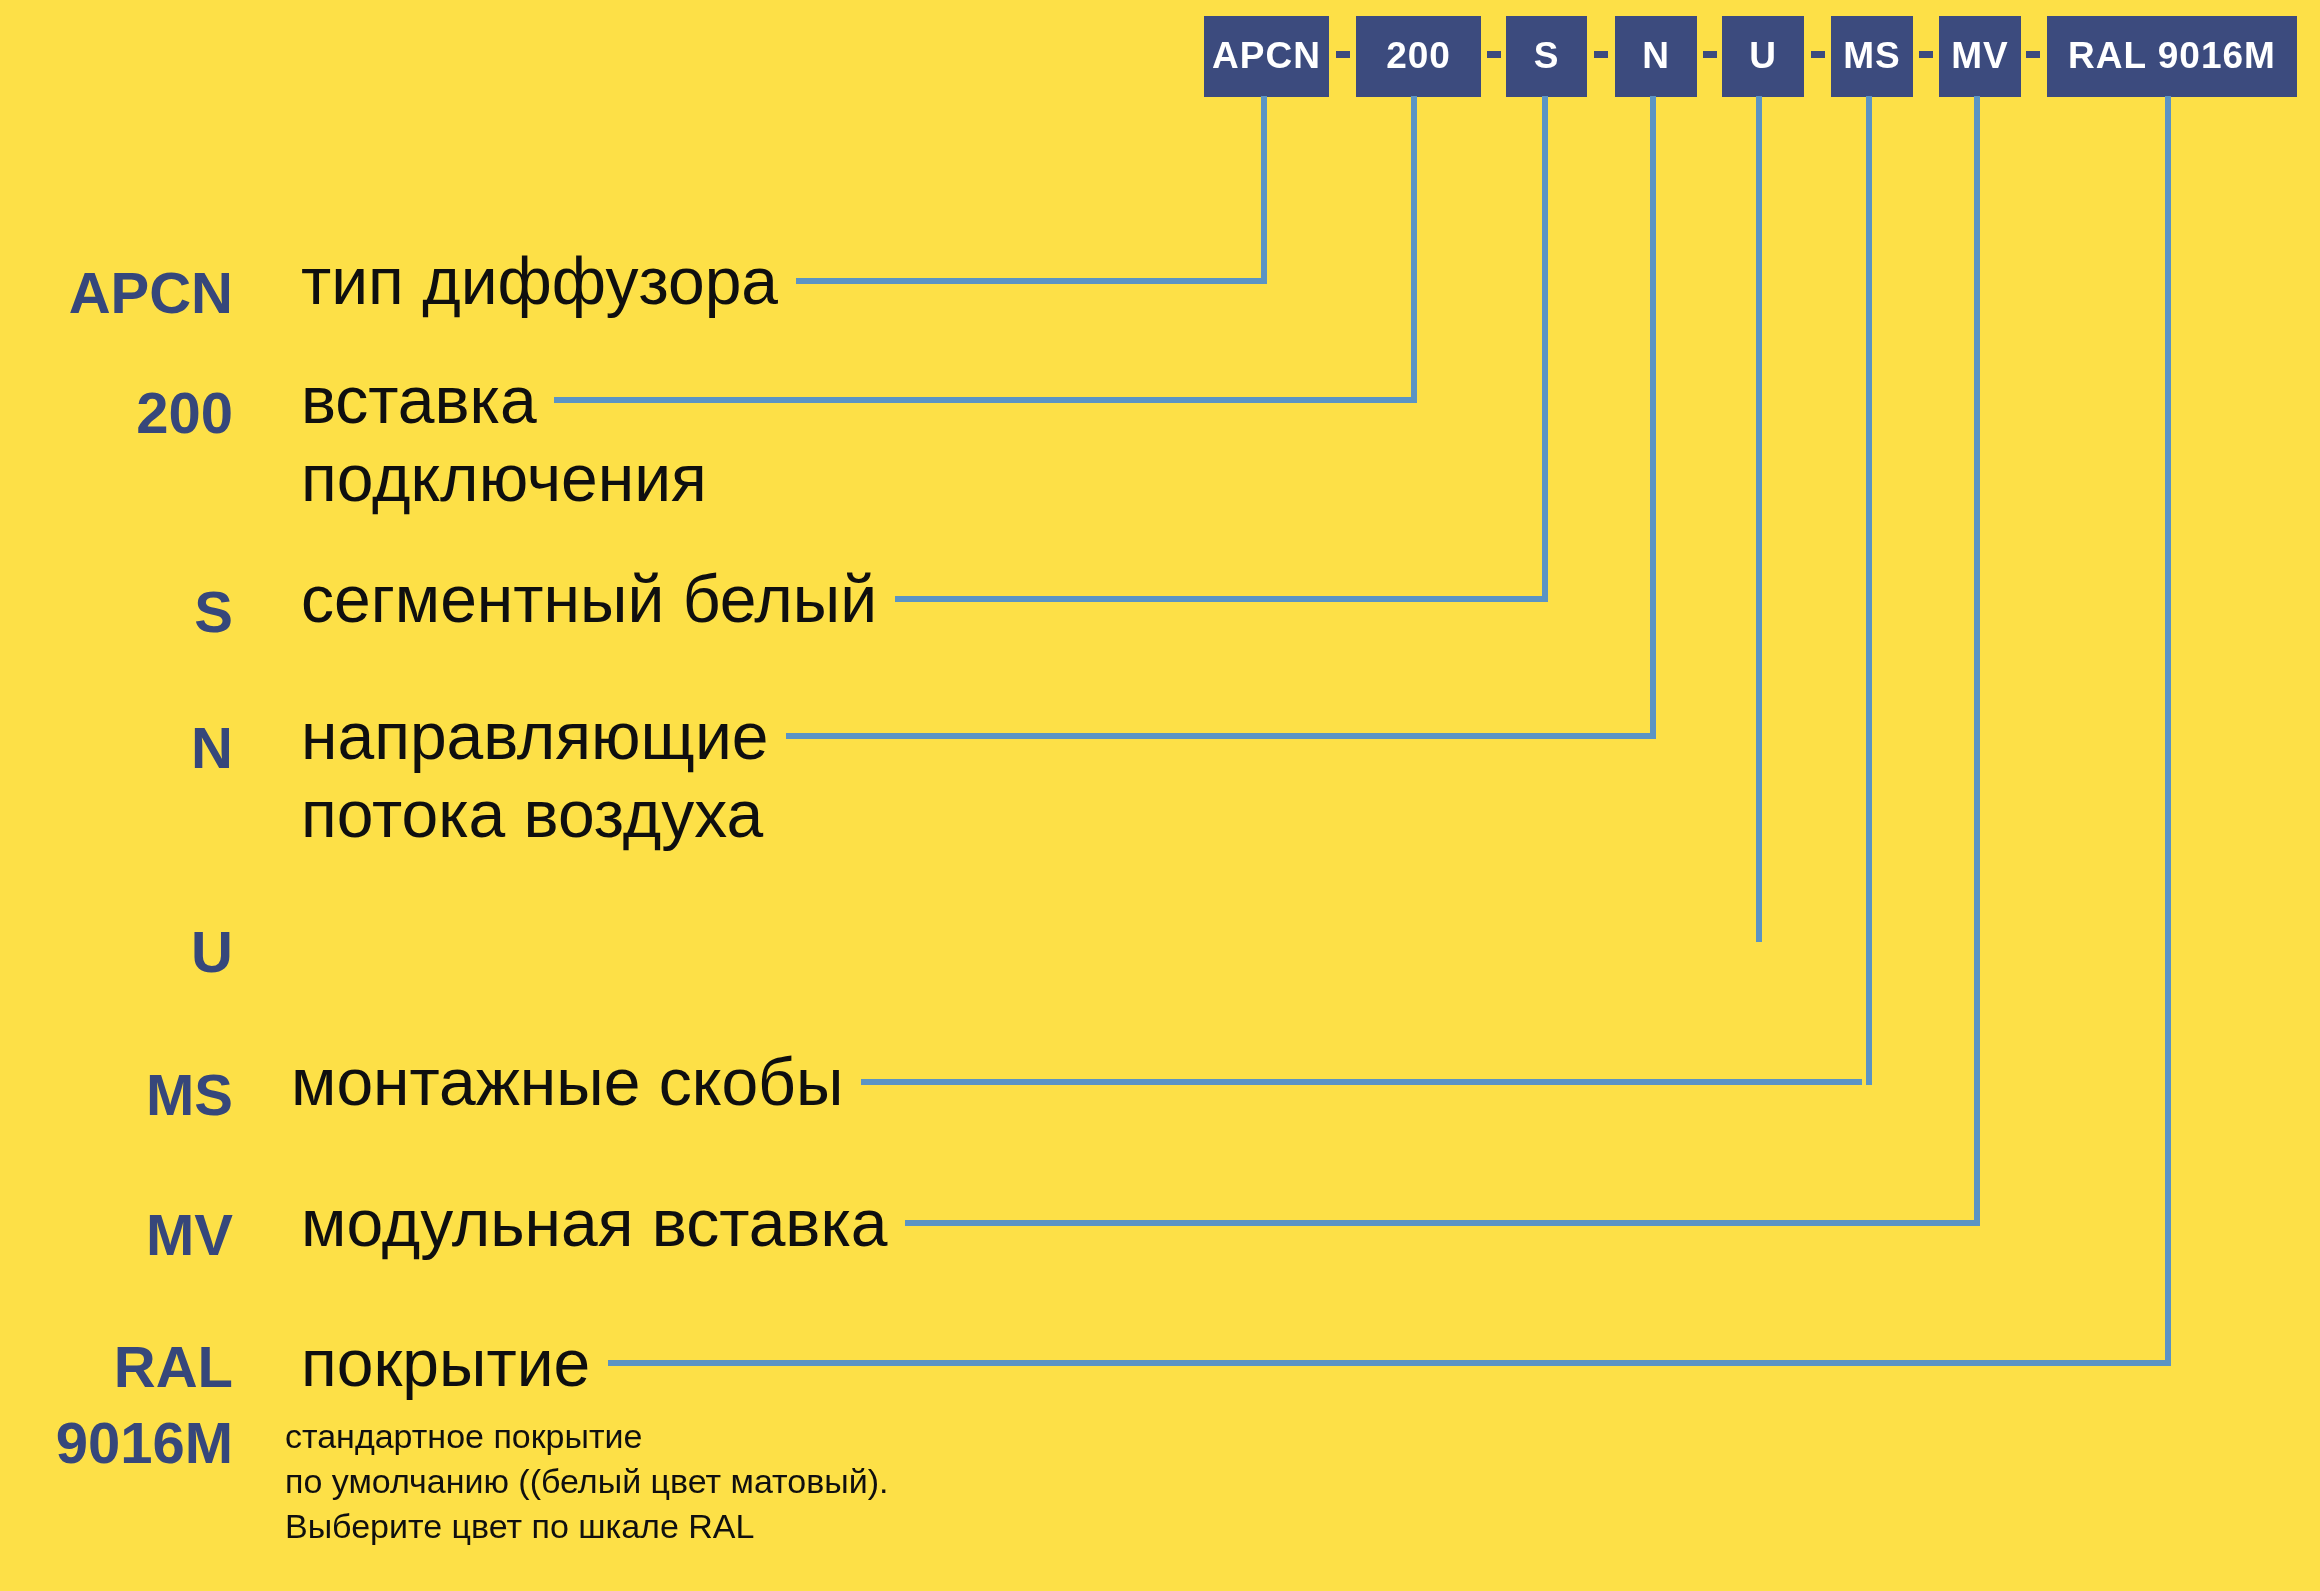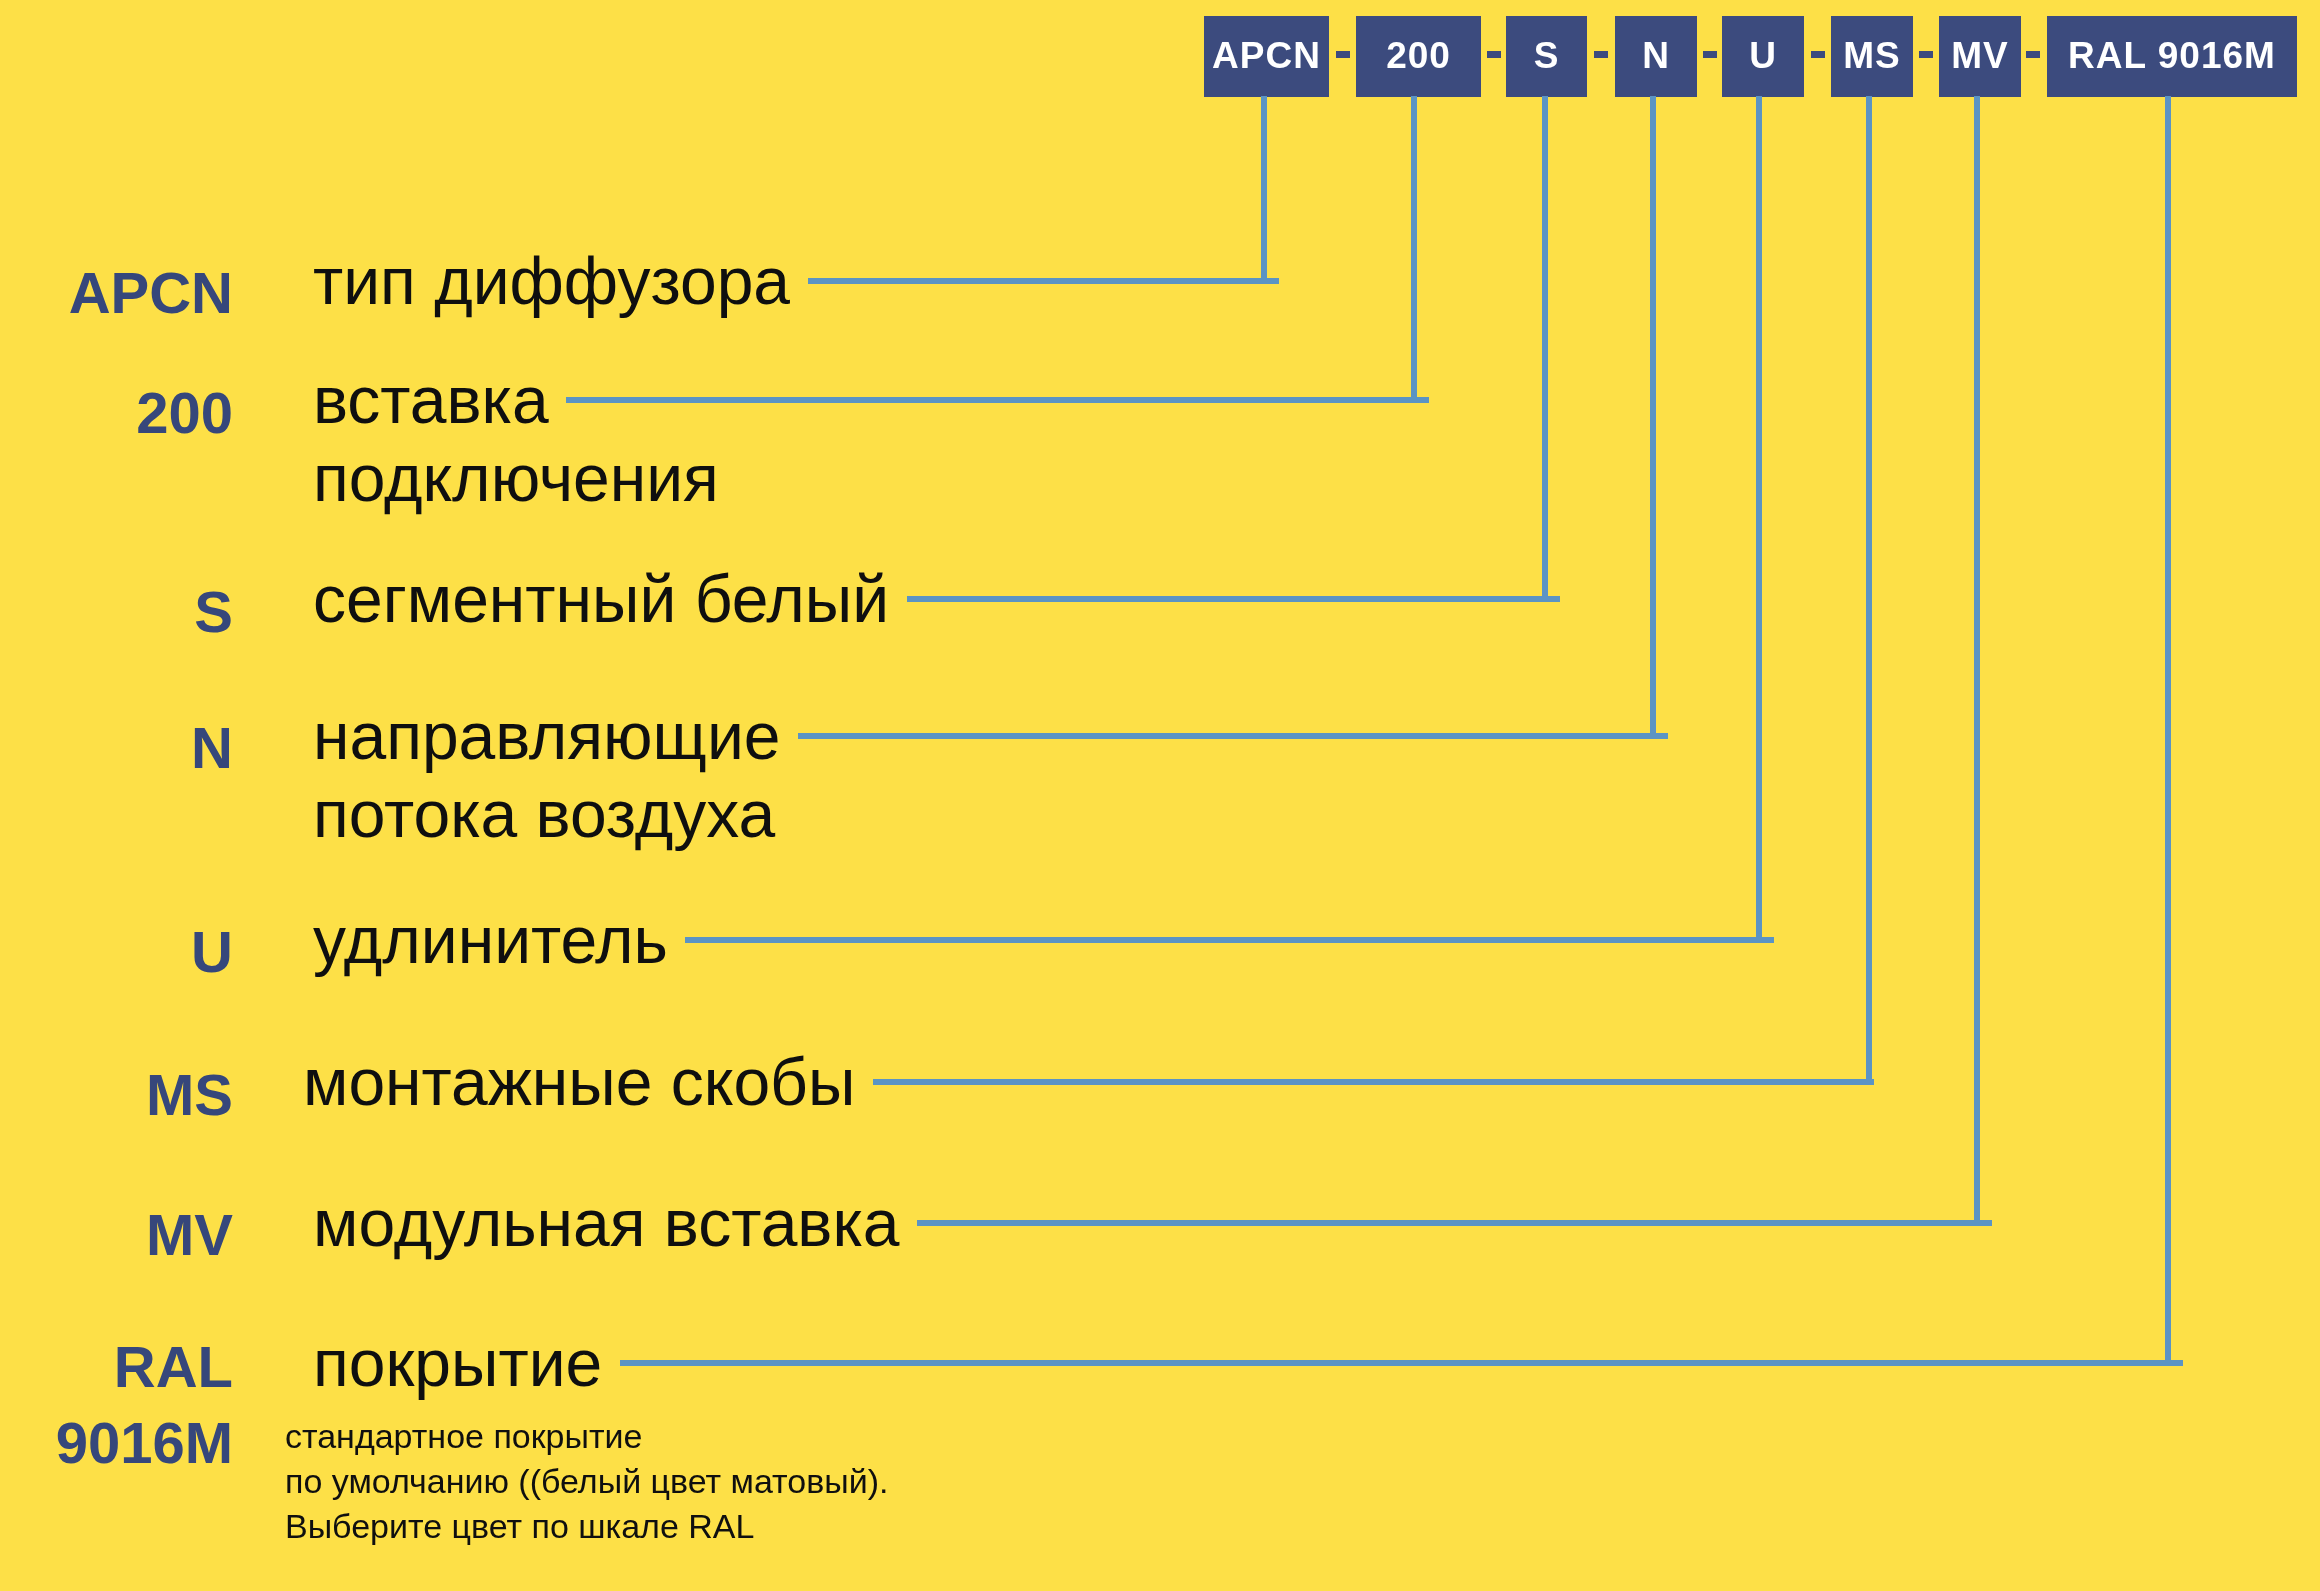--- a/index.html
+++ b/index.html
@@ -19,21 +19,21 @@
     display:flex;align-items:center;justify-content:center;
     white-space:nowrap;
   }
   .dash{
     position:absolute;top:51px;height:6.8px;width:13.6px;
     background:#3c4b7e;
   }
   
   .vline{position:absolute;width:5.8px;background:#5b94c4;}
   
-  .row{position:absolute;display:flex;flex-direction:column;margin-left:12px;}
+  .row{position:absolute;display:flex;flex-direction:column;}
   .row-line1{display:flex;align-items:center;height:78px;}
   .row-label{
     font-size:66px;color:#0f0f0f;line-height:78px;white-space:nowrap;
   }
   .row-label2{
     font-size:66px;color:#0f0f0f;line-height:78px;height:78px;white-space:nowrap;
   }
   .connector{flex:1 1 auto;height:5.8px;background:#5b94c4;margin-left:17.5px;}
   .row-code{
     position:absolute;right:2087px;width:388px;text-align:right;
@@ -132,26 +132,20 @@
   </div>
 
   <div class="row" style="left:301px;top:697px;width:1355px;justify-content:center;">
     <div class="row-line1">
       <span class="row-label">направляющие</span>
       <div class="connector"></div>
     </div>
     <div class="row-label2">потока воздуха</div>
   </div>
 
-  <div class="row" style="left:301px;top:901px;width:1461px;">
-    <div class="row-line1">
-      <span class="row-label">удлинитель</span>
-      <div class="connector"></div>
-    </div>
-  </div>
 
   <div class="row" style="left:291px;top:1043px;width:1571px;">
     <div class="row-line1">
       <span class="row-label">монтажные скобы</span>
       <div class="connector"></div>
     </div>
   </div>
 
   <div class="row" style="left:301px;top:1184px;width:1679px;">
     <div class="row-line1">

